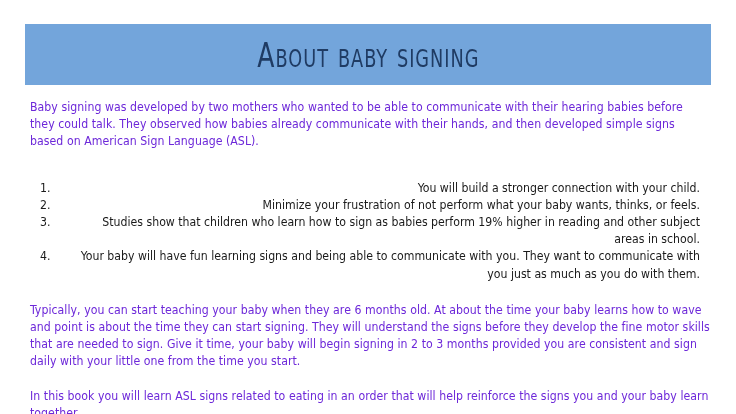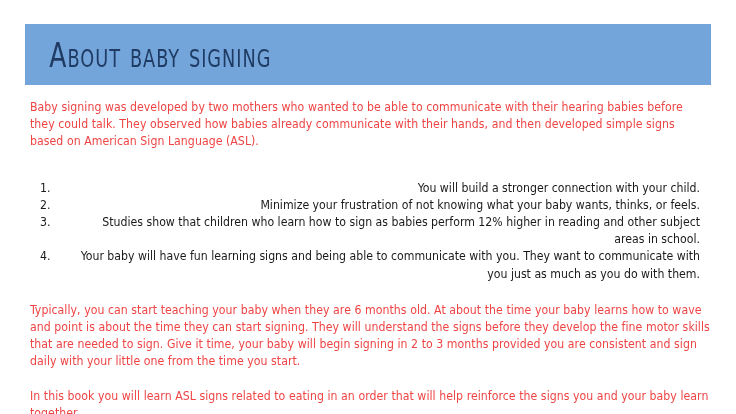--- a/index.html
+++ b/index.html
@@ -26,20 +26,21 @@
   
   .title-banner {
     position: absolute;
     left: 25px;
     top: 24px;
     width: 686px;
     height: 61px;
     background: #73A5DB;
     display: flex;
     align-items: center;
+    justify-content: center;
     overflow: hidden;
   }
   .title-text {
     font-family: "DejaVu Sans Condensed", "Liberation Sans Narrow", "Liberation Sans", sans-serif;
     font-size: 34px;
     line-height: 36px;
     font-weight: 400;
     font-stretch: condensed;
     letter-spacing: 1.2px;
     color: #1F3B63;
@@ -58,21 +59,21 @@
     position: absolute;
     left: 30px;
     top: 99px;
     width: 680px;
   }
 
   .para {
     font-family: "DejaVu Sans Condensed", "Liberation Sans Narrow", "Liberation Sans", sans-serif;
     font-size: 12.2px;
     line-height: 17.2px;
-    color: #ef4444;
+    color: #6d28d9;
     margin: 0;
     letter-spacing: 0.05px;
     font-stretch: condensed;
   }
 
   .spacer-md { height: 17px; }
   .spacer-sm { height: 12px; }
   .spacer-lg { height: 19px; }
 
   
@@ -121,25 +122,25 @@
 
     <div class="spacer-sm"></div>
 
     <ul class="num-list">
       <li class="num-item">
         <span class="num-marker">1.</span>
         <span class="num-body">You will build a stronger connection with your child.</span>
       </li>
       <li class="num-item">
         <span class="num-marker">2.</span>
-        <span class="num-body">Minimize your frustration of not knowing what your baby wants, thinks, or feels.</span>
+        <span class="num-body">Minimize your frustration of not perform what your baby wants, thinks, or feels.</span>
       </li>
       <li class="num-item">
         <span class="num-marker">3.</span>
-        <span class="num-body">Studies show that children who learn how to sign as babies perform 12% higher in reading and other subject areas in school.</span>
+        <span class="num-body">Studies show that children who learn how to sign as babies perform 19% higher in reading and other subject areas in school.</span>
       </li>
       <li class="num-item">
         <span class="num-marker">4.</span>
         <span class="num-body">Your baby will have fun learning signs and being able to communicate with you. They want to communicate with you just as much as you do with them.</span>
       </li>
     </ul>
 
     <div class="spacer-lg"></div>
 
     <p class="para">Typically, you can start teaching your baby when they are 6 months old.  At about the time your baby learns how to wave and point is about the time they can start signing. They will understand the signs before they develop the fine motor skills that are needed to sign. Give it time, your baby will begin signing in 2 to 3 months provided you are consistent and sign daily with your little one from the time you start.</p>

